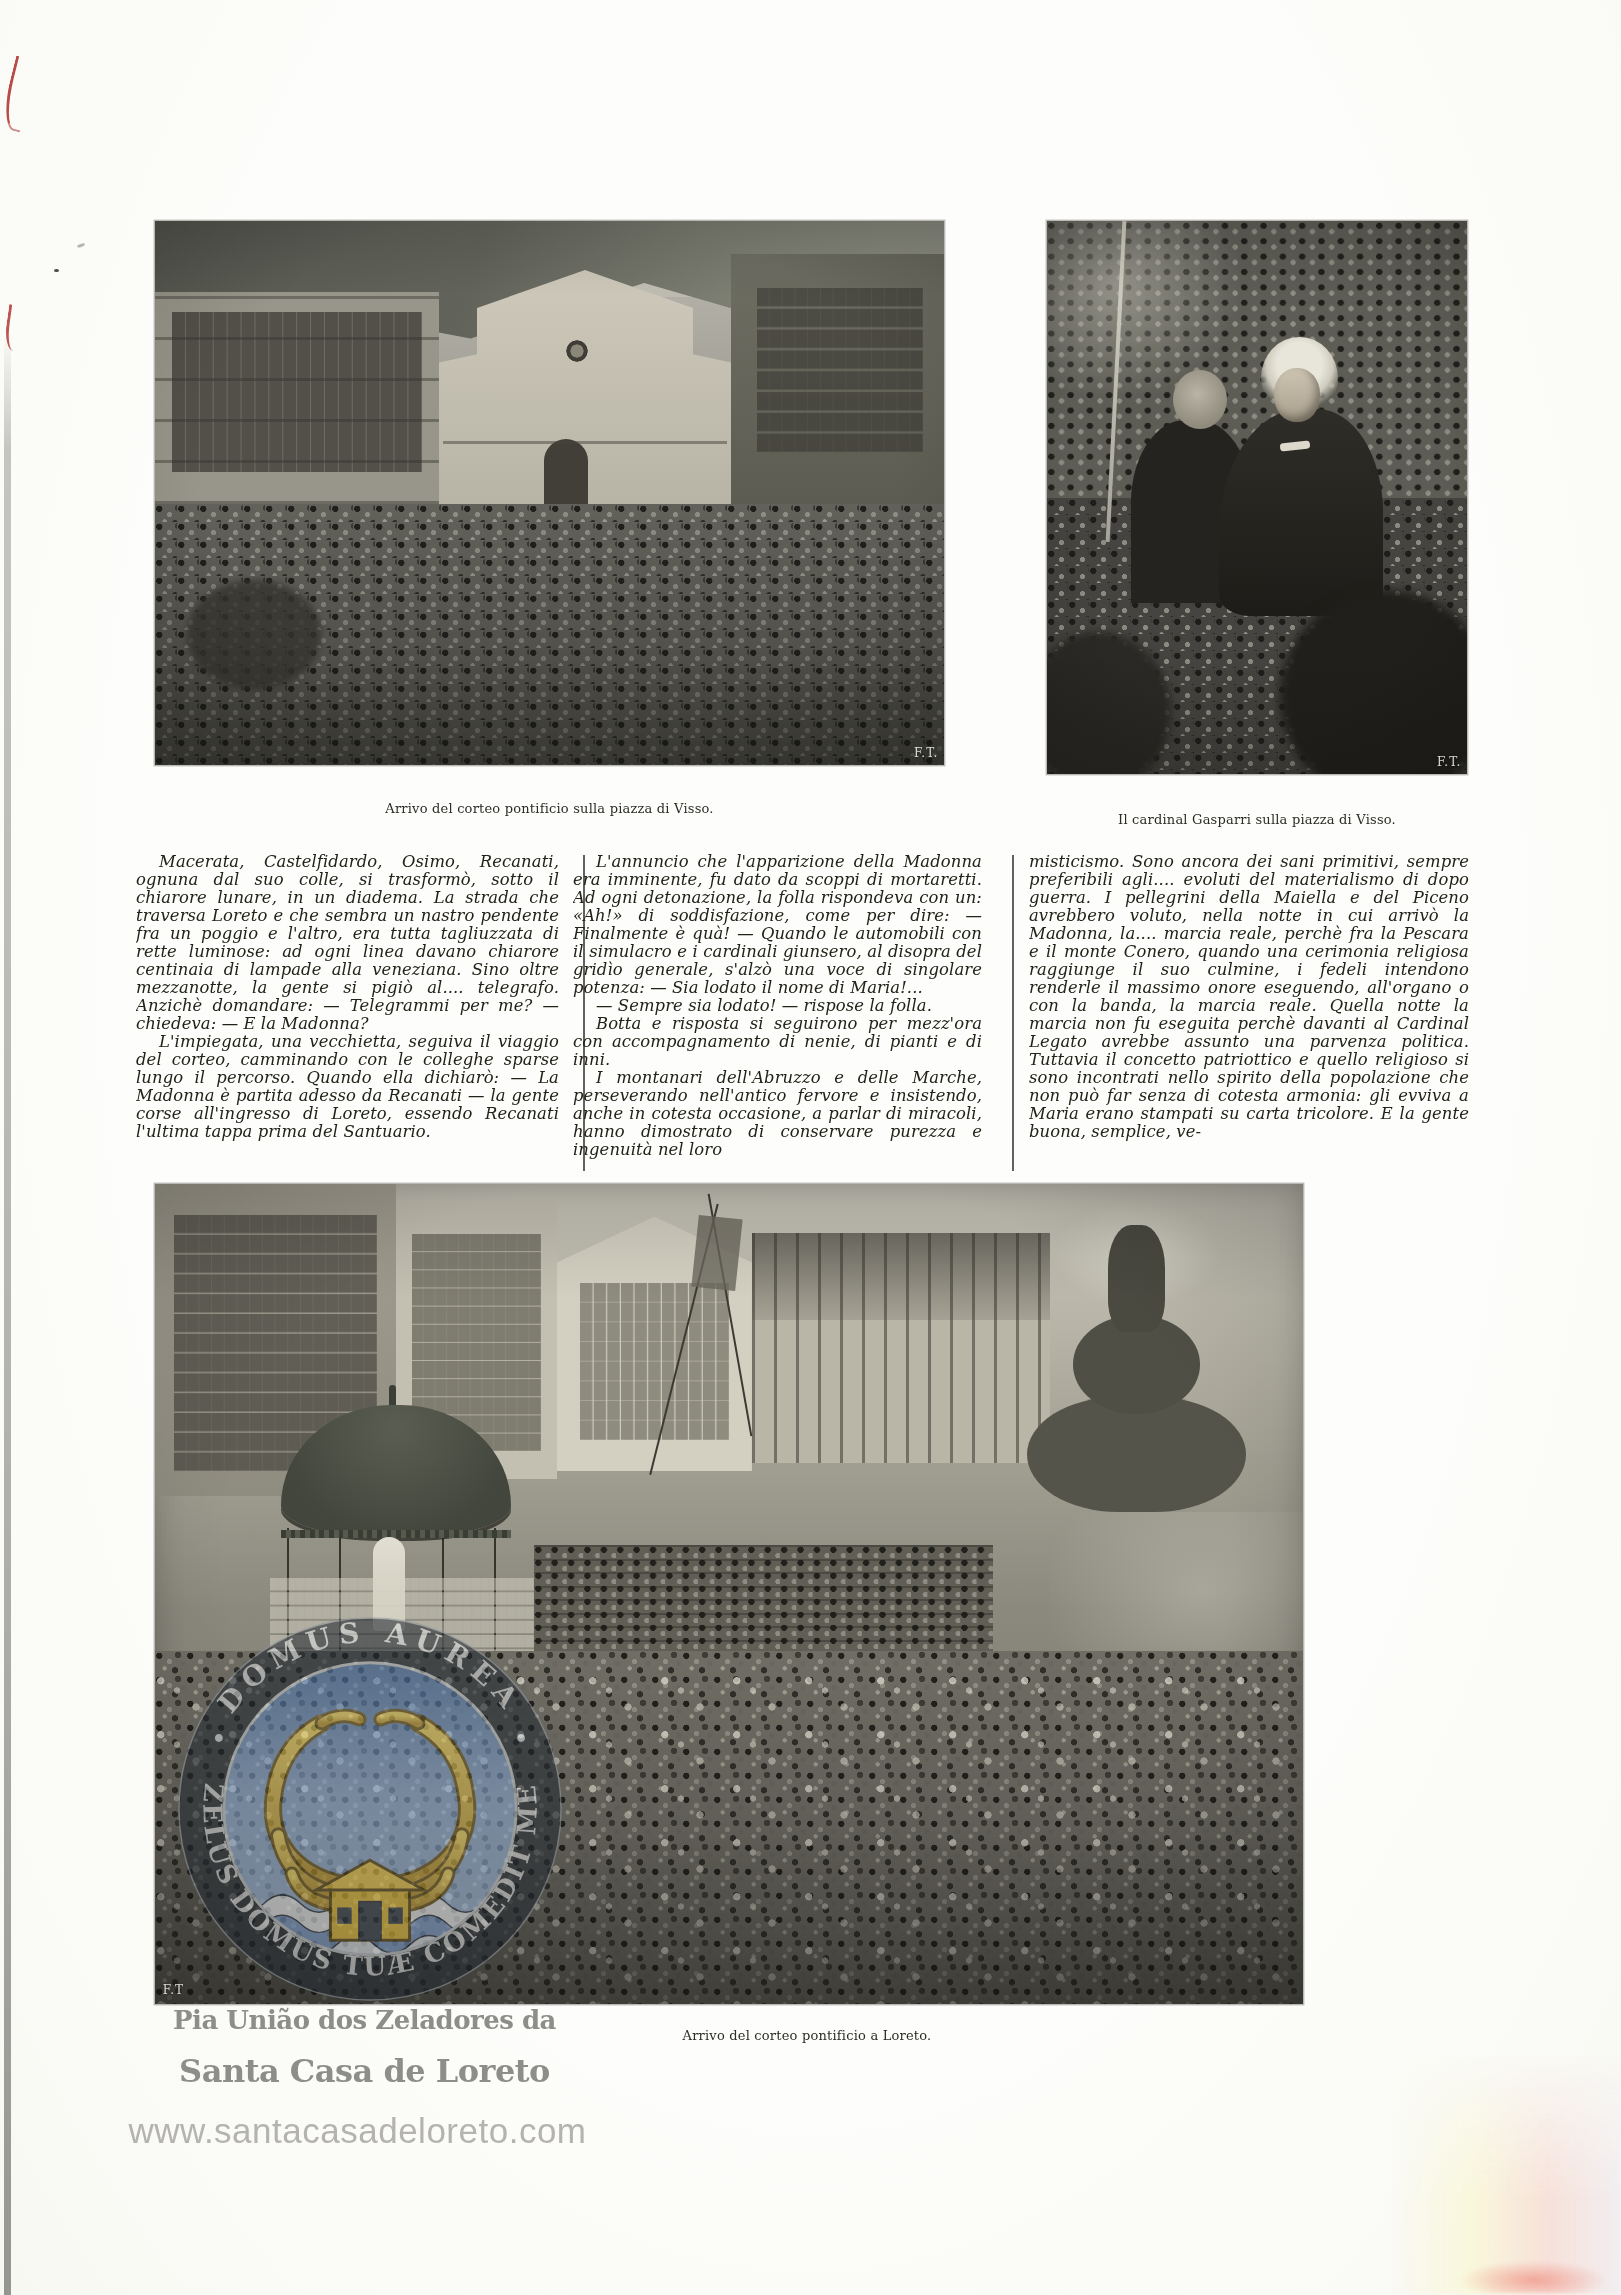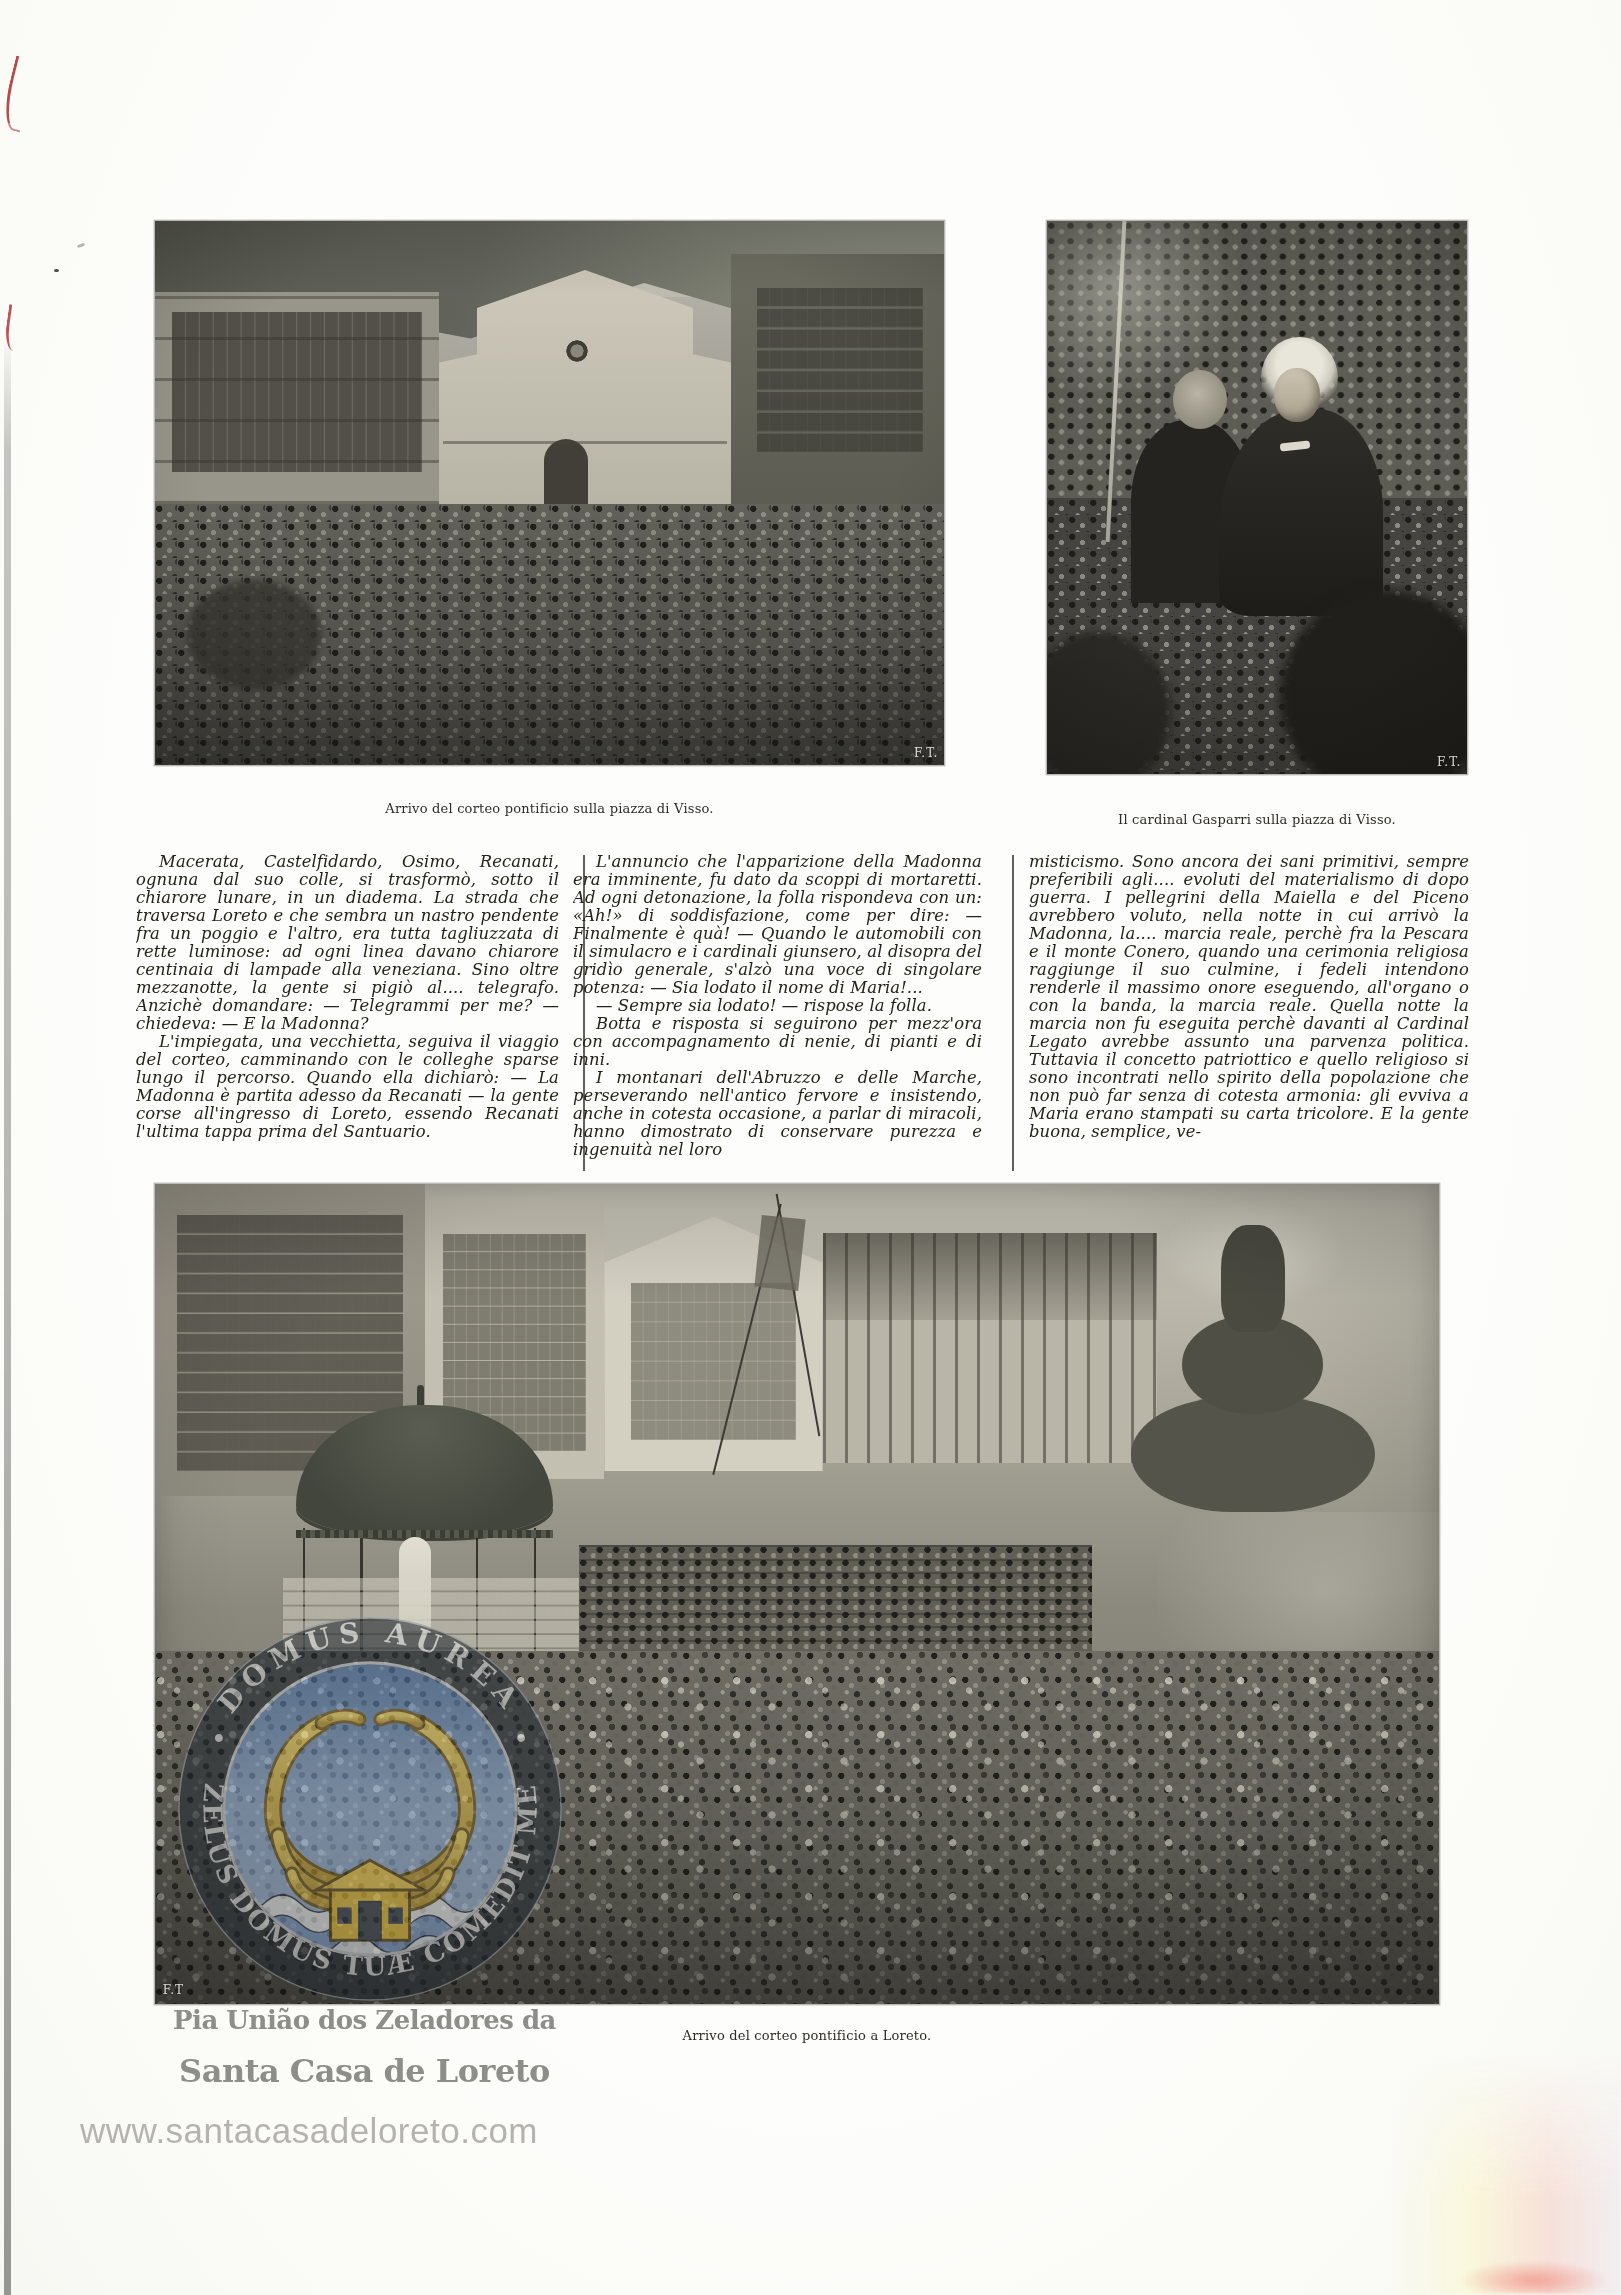--- a/index.html
+++ b/index.html
@@ -87,21 +87,21 @@
   .g-robe{position:absolute;left:41%;top:34%;width:164px;height:207px;
     background:linear-gradient(#2e2d28,#1d1c18);border-radius:50% 40% 20% 20%/60% 50% 10% 10%;}
   .g-cardinal-head{position:absolute;left:51%;top:21%;width:77px;height:82px;border-radius:50%;
     background:radial-gradient(circle at 50% 34%, #e8e5da 0 34%, #cfccbf 50%, rgba(0,0,0,0) 68%);}
   .g-cardinal-face{position:absolute;left:54%;top:26.5%;width:46px;height:54px;border-radius:48%;
     background:linear-gradient(#cdc4b2,#a99f8c);box-shadow:inset -3.9px -4.8px 8.7px rgba(40,38,32,.45);}
   .g-collar{position:absolute;left:55.5%;top:40%;width:30px;height:7.7px;background:#ddd9cc;border-radius:3.4px;transform:rotate(-6deg);}
   .g-bighead{position:absolute;right:-6%;bottom:-5%;width:212px;height:212px;border-radius:50%;background:#201f1b;filter:blur(4.8px);}
   .g-leftdark{position:absolute;left:-5%;bottom:-3%;width:145px;height:159px;border-radius:50%;background:#2a2925;filter:blur(4.3px);}
   
-  .photo-loreto{left:155px;top:1184px;width:1284px;height:820px;
+  .photo-loreto{left:155px;top:1184px;width:1148px;height:820px;
     background:linear-gradient(180deg,#c9c6ba 0%,#b7b4a7 18%,#a19e92 34%,#8b887d 52%,#75736a 100%);}
   .l-b1{position:absolute;left:0;top:0;width:21%;height:38%;background:linear-gradient(#a39f92,#8f8c80);}
   .l-b1::after{content:"";position:absolute;inset:10% 8% 8% 8%;opacity:.55;
     background-image:linear-gradient(#33312b,#33312b);background-size:12.5px 18.3px;background-repeat:space;}
   .l-b2{position:absolute;left:21%;top:2%;width:14%;height:34%;background:#c3bfb1;}
   .l-b2::after{content:"";position:absolute;inset:12% 10% 10% 10%;opacity:.5;
     background-image:linear-gradient(#3a382f,#3a382f);background-size:11.6px 17.4px;background-repeat:space;}
   .l-b3{position:absolute;left:35%;top:4%;width:17%;height:31%;background:#d3cfc1;
     clip-path:polygon(0 18%,50% 0,100% 18%,100% 100%,0 100%);}
   .l-b3::after{content:"";position:absolute;inset:26% 12% 12% 12%;opacity:.45;
@@ -159,21 +159,21 @@
   .col3{left:1029px;width:440px;}
   .rule{position:absolute;top:855px;height:316px;width:1.9px;background:rgba(46,44,38,.75);}
   .rule1{left:583px;} .rule2{left:1012px;}
   
   .seal{position:absolute;left:177px;top:1616px;width:386px;height:386px;opacity:.58;}
   
   .footer-line{position:absolute;left:87px;width:555px;text-align:center;
     font-family:"DejaVu Serif",serif;font-weight:bold;color:#8d8d8a;letter-spacing:-0.5px;}
   .footer-line1{top:2005px;font-size:26px;}
   .footer-line2{top:2052px;font-size:32px;}
-  .footer-url{position:absolute;left:80px;top:2111px;width:555px;
+  .footer-url{position:absolute;left:80px;top:2111px;width:555px;text-align:center;
     font-family:"Liberation Sans",sans-serif;font-size:35px;color:#b5b3b0;letter-spacing:0.5px;}
 </style>
 </head>
 <body>
 
 <div class="edge-line"></div>
 <div class="red-mark red1"></div>
 <div class="red-mark red2"></div>
 <div class="speck speck1"></div>
 <div class="speck speck2"></div>

